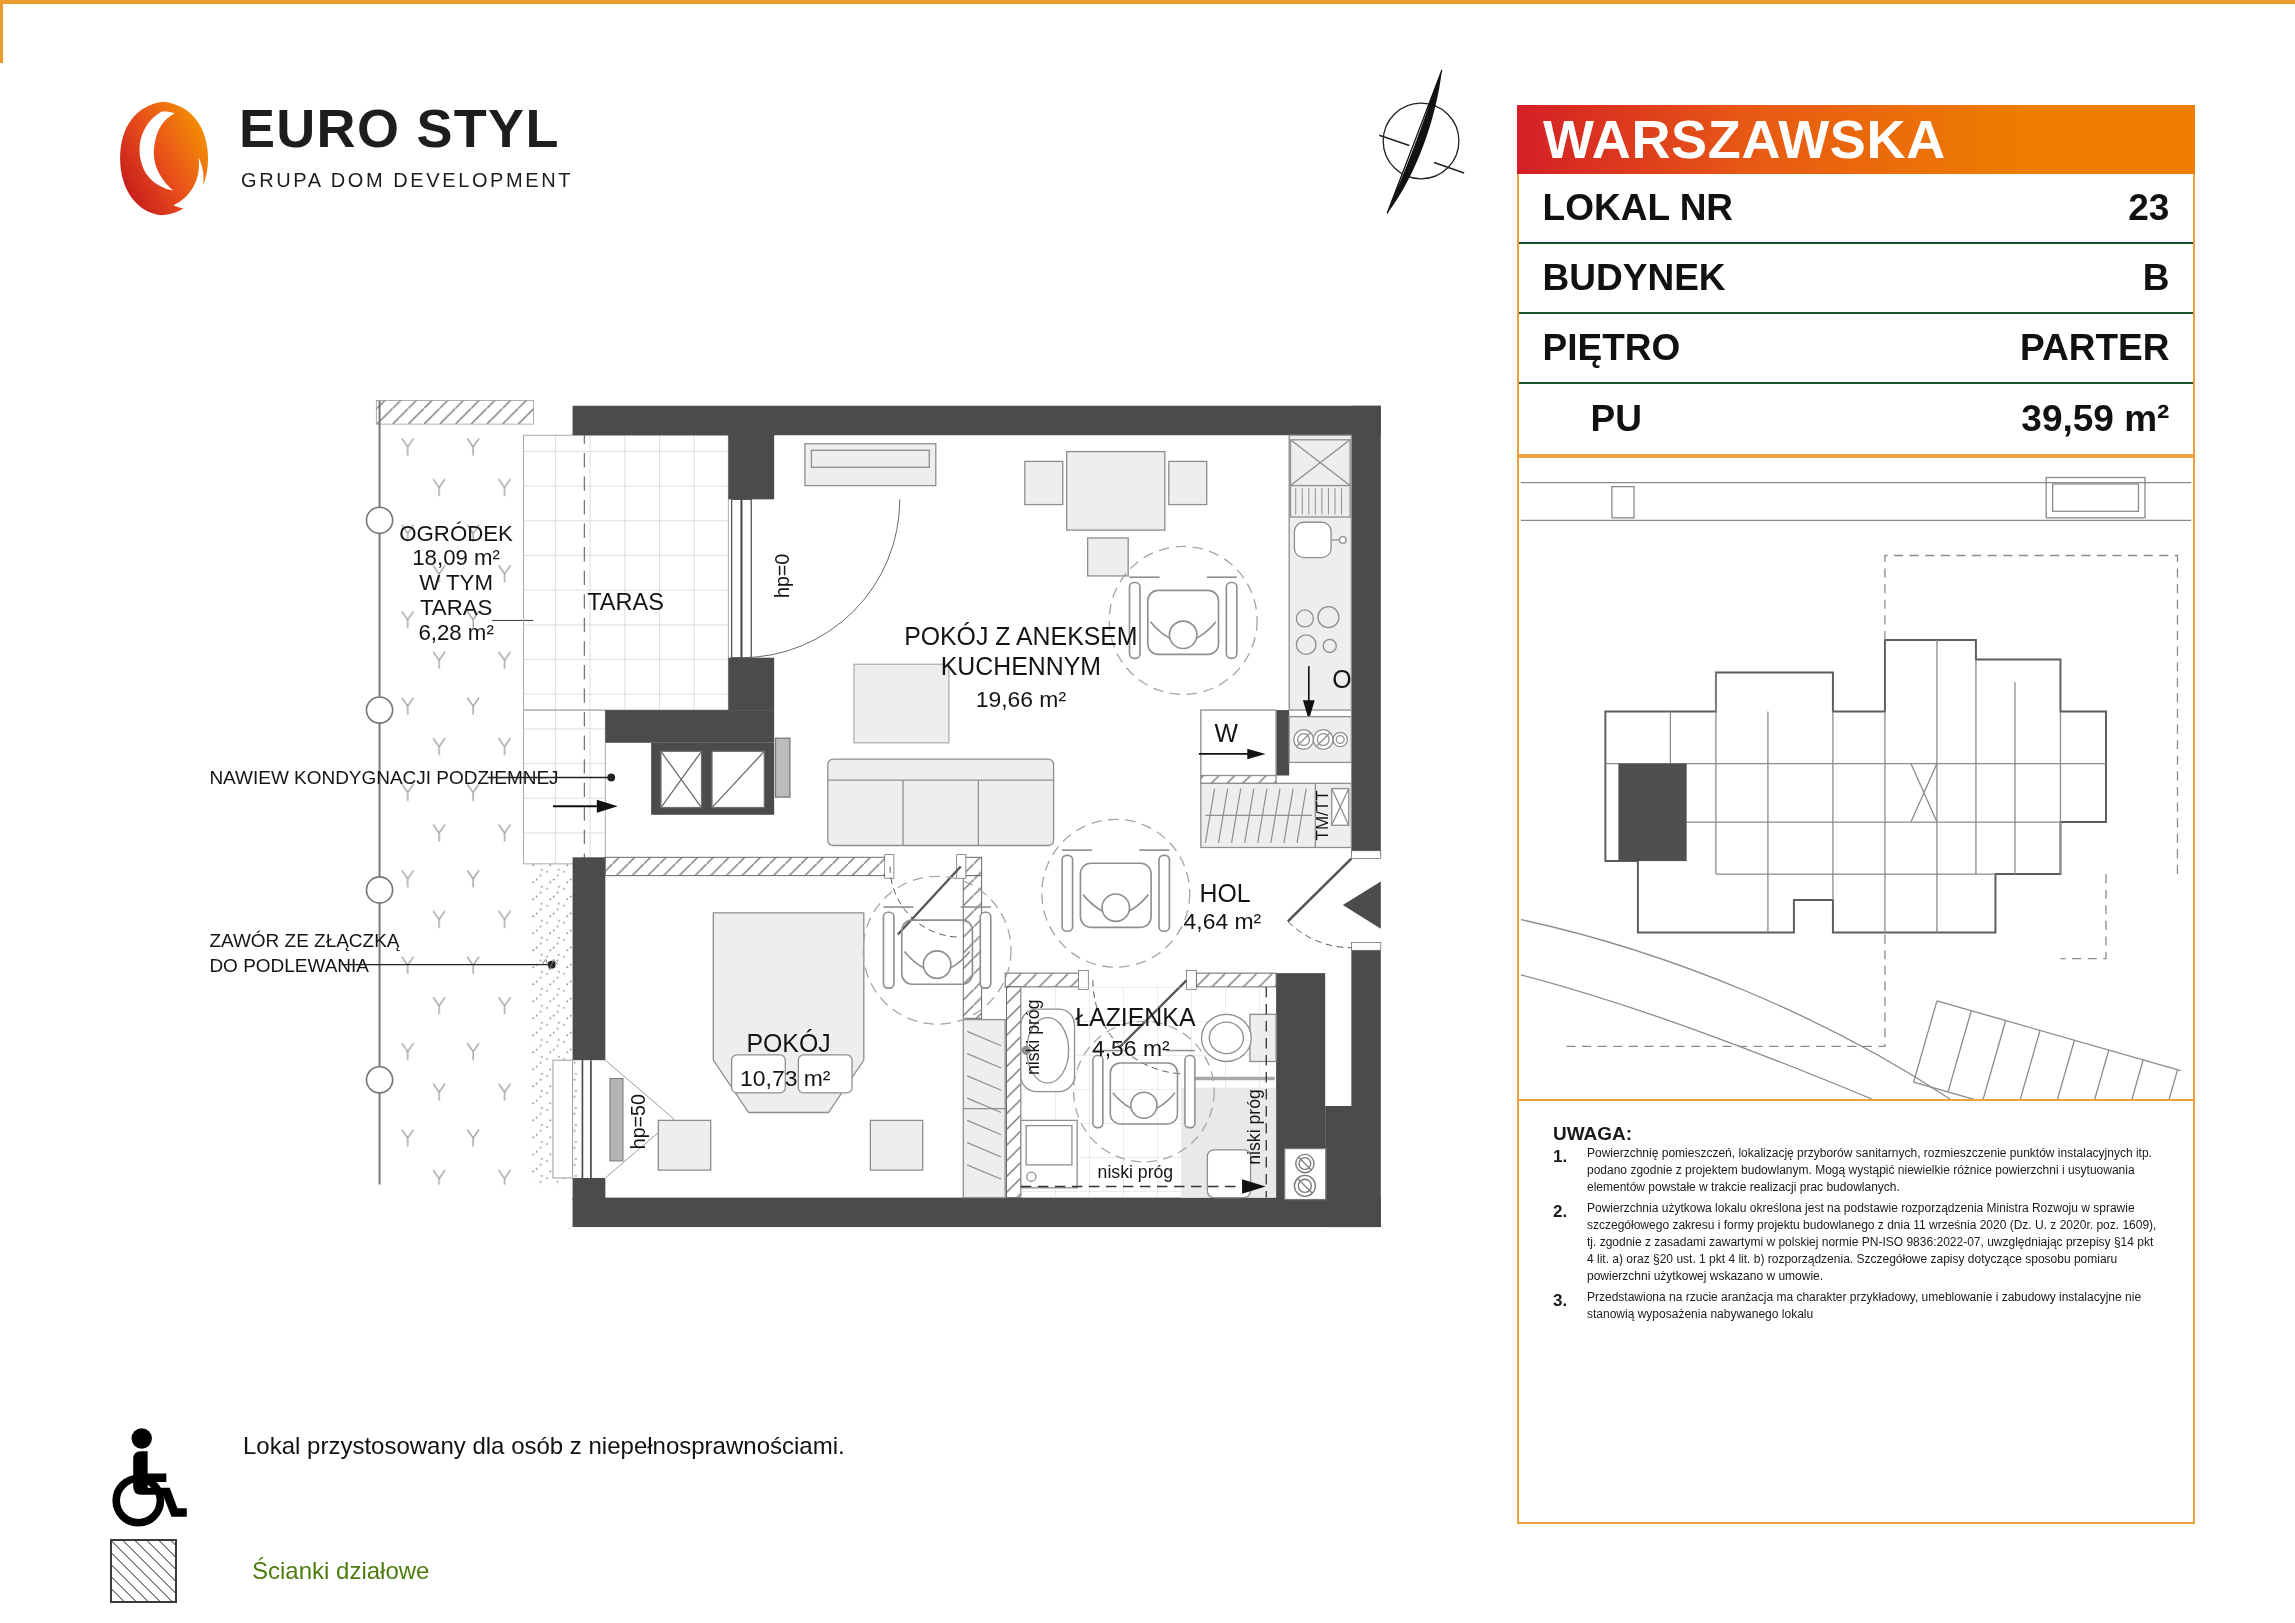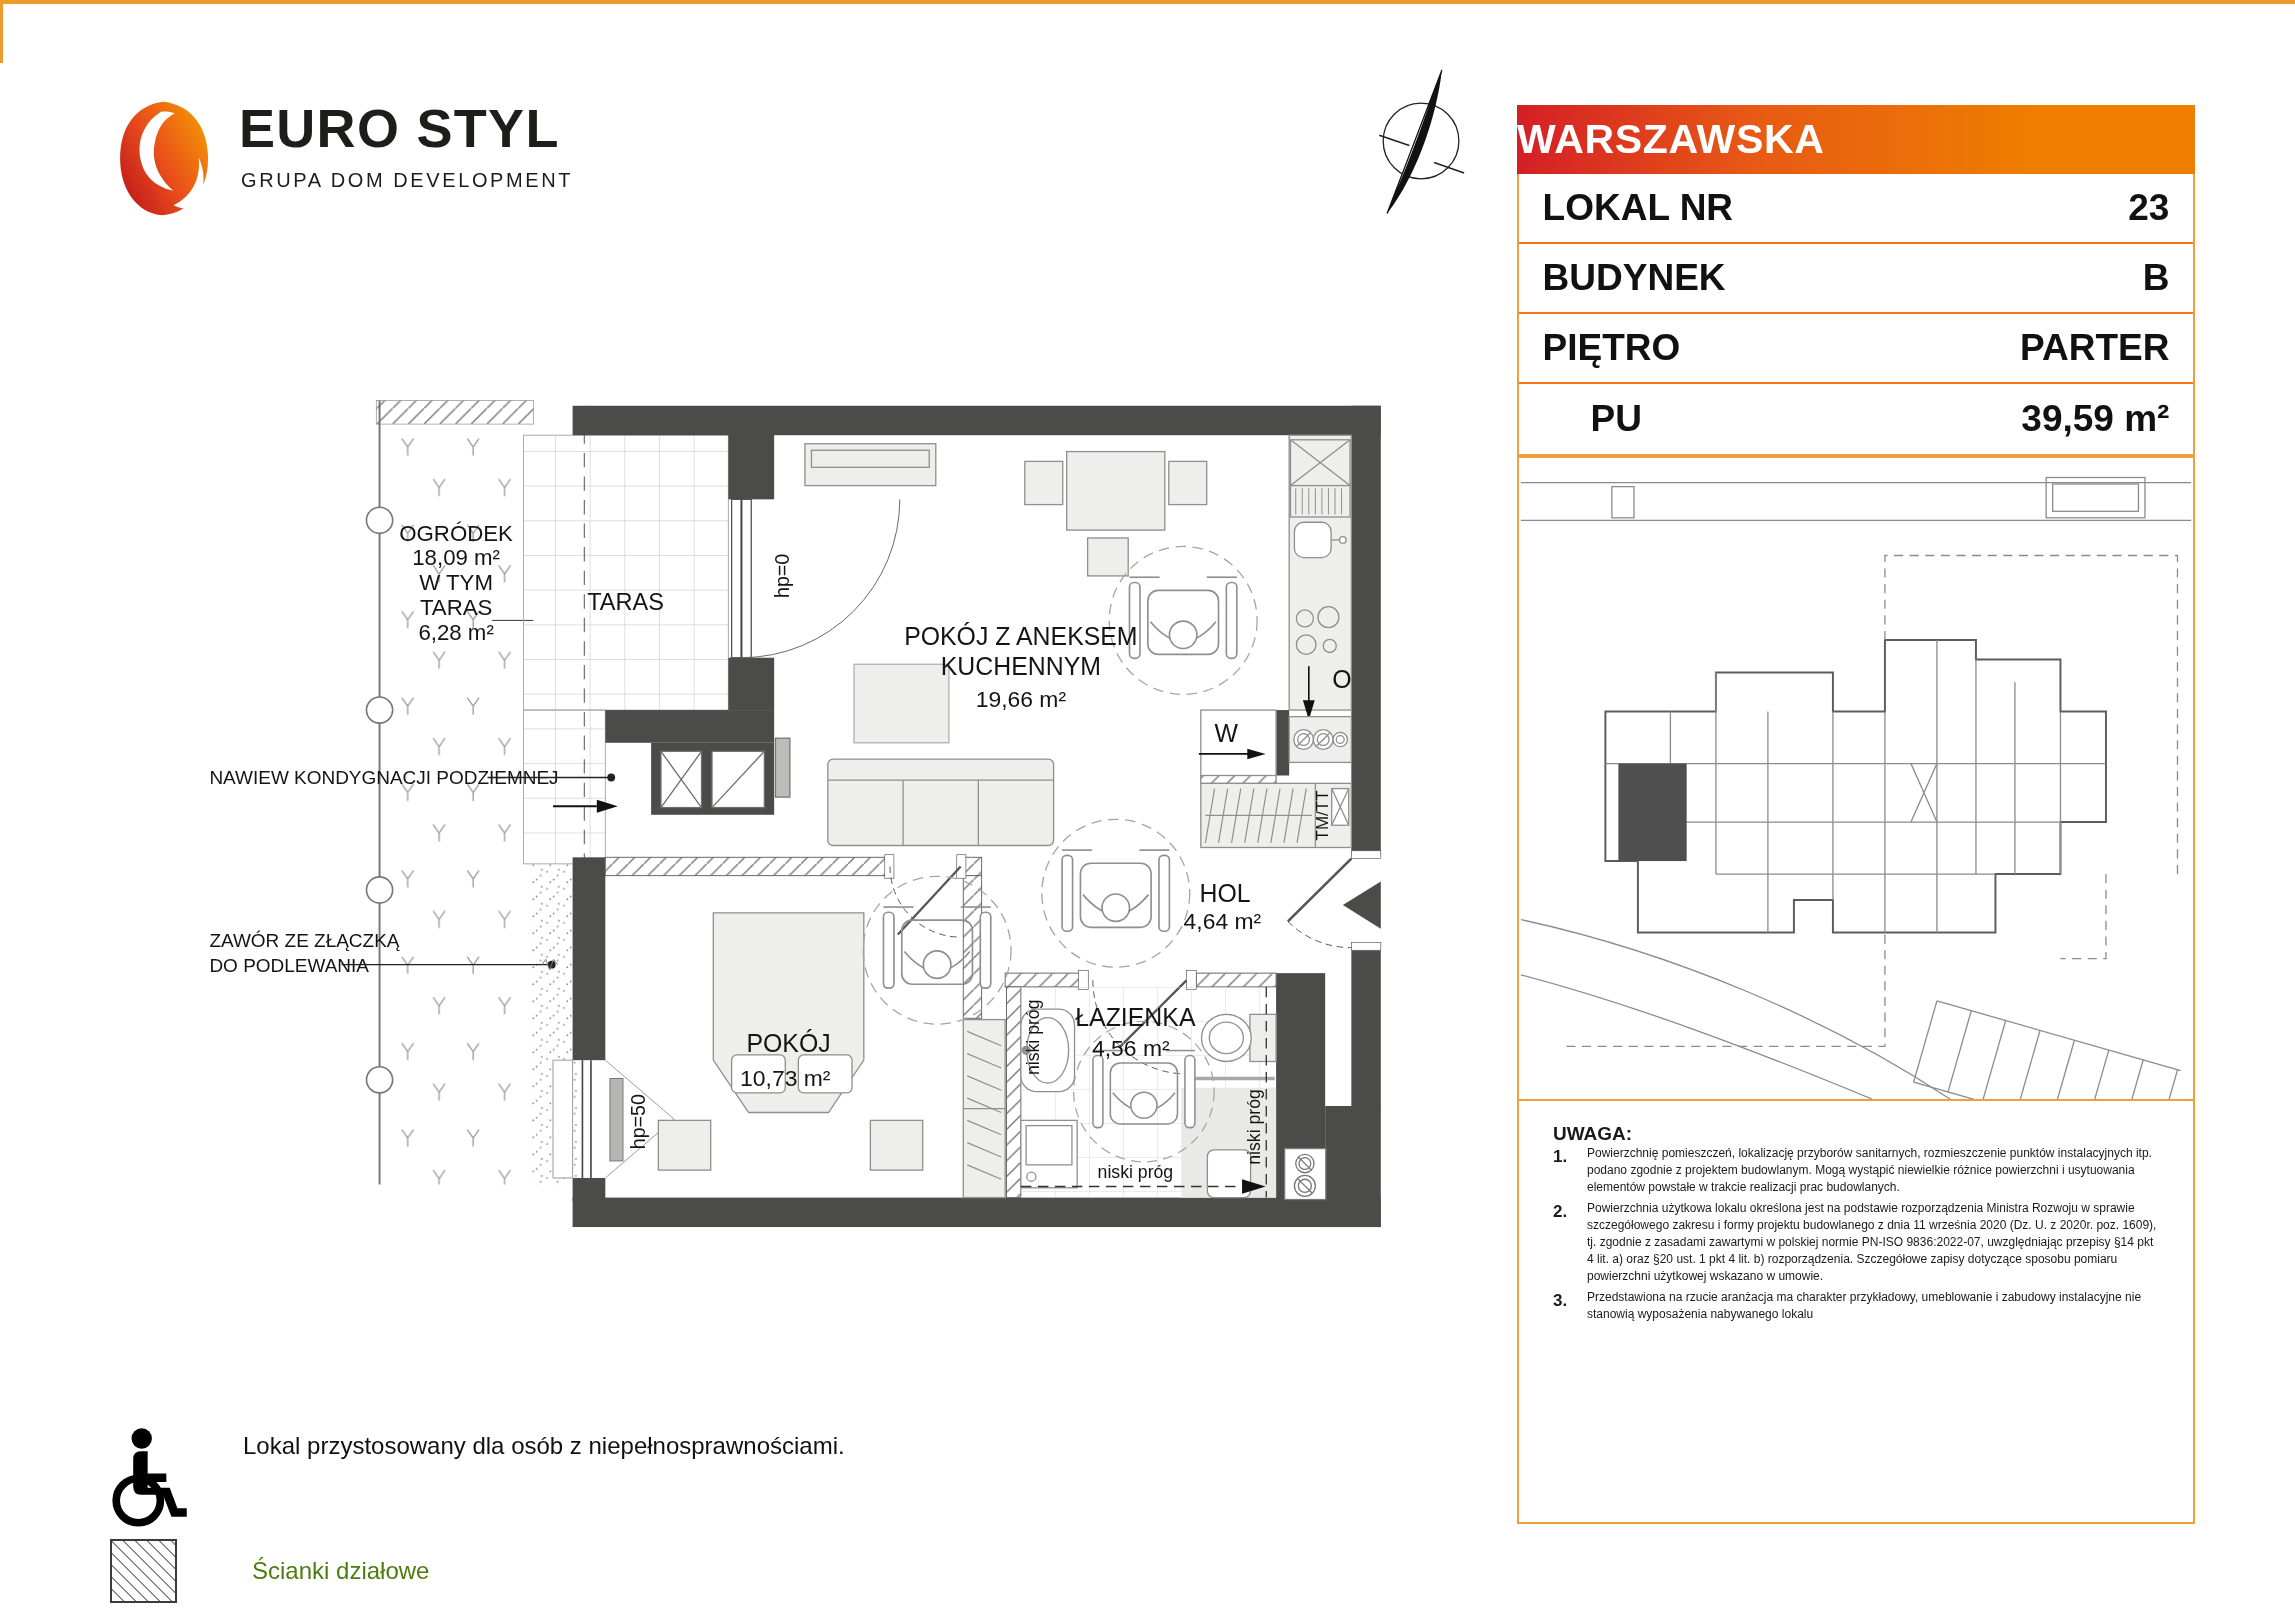--- a/index.html
+++ b/index.html
@@ -12,25 +12,25 @@
   .logo{position:absolute;left:98px;top:92px;width:589px;height:131px;}
   .logo svg{position:absolute;left:0;top:2.6px;}
   .logo-name{position:absolute;left:141px;top:5.2px;font-size:54px;font-weight:800;
              letter-spacing:1.3px;color:#1d1d1b;}
   .logo-sub{position:absolute;left:143px;top:77px;font-size:20px;font-weight:500;
             letter-spacing:2.6px;color:#1d1d1b;}
 
   
   .panel{position:absolute;left:1517px;top:105px;width:678px;}
   .panel-header{height:69px;background:linear-gradient(90deg,#d41f26 0%,#e85a14 35%,#ee7d00 75%);
-                color:#fff;font-size:41px;font-weight:700;line-height:69px;
+                color:#fff;font-size:54px;font-weight:700;line-height:69px;padding-left:26px;
                 letter-spacing:0.7px;box-sizing:border-box;}
   .rows{border:2px solid #eaa13e;border-top:none;box-sizing:border-box;}
   .row{height:70px;display:flex;align-items:center;justify-content:space-between;
-       padding:0 23.6px;border-bottom:2px solid #f97316;box-sizing:border-box;}
+       padding:0 23.6px;border-bottom:2px solid #14532d;box-sizing:border-box;}
   .row:last-child{border-bottom:none;margin-left:48px;}
   .row .lbl,.row .val{font-size:37px;font-weight:700;color:#111;}
   .siteplan{height:645px;border:2px solid #eaa13e;border-top:2px solid #eaa13e;box-sizing:border-box;background:#fff;}
   .uwaga{height:423px;border:2px solid #eaa13e;border-top:none;box-sizing:border-box;
          padding:22px 31px 0 34px;overflow:hidden;}
   .uwaga-title{font-size:19px;font-weight:700;}
   .uwaga ol{list-style:none;margin:0;padding:0;}
   .uwaga li{display:flex;margin-bottom:3.9px;}
   .uwaga li .num{width:34px;flex:none;font-weight:700;font-size:17px;line-height:1.42;}
   .uwaga li .txt{font-size:12px;line-height:1.42;}

